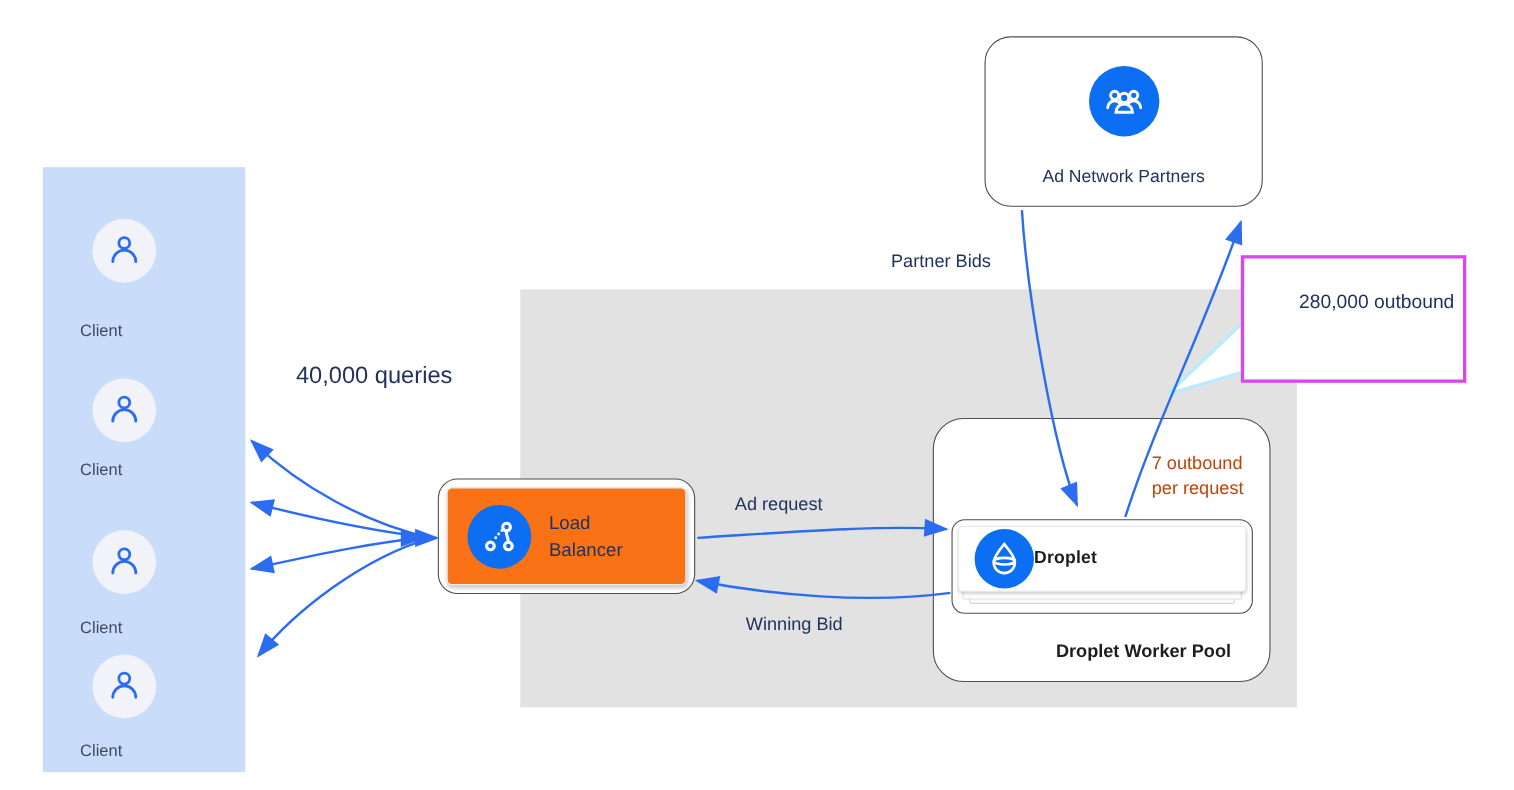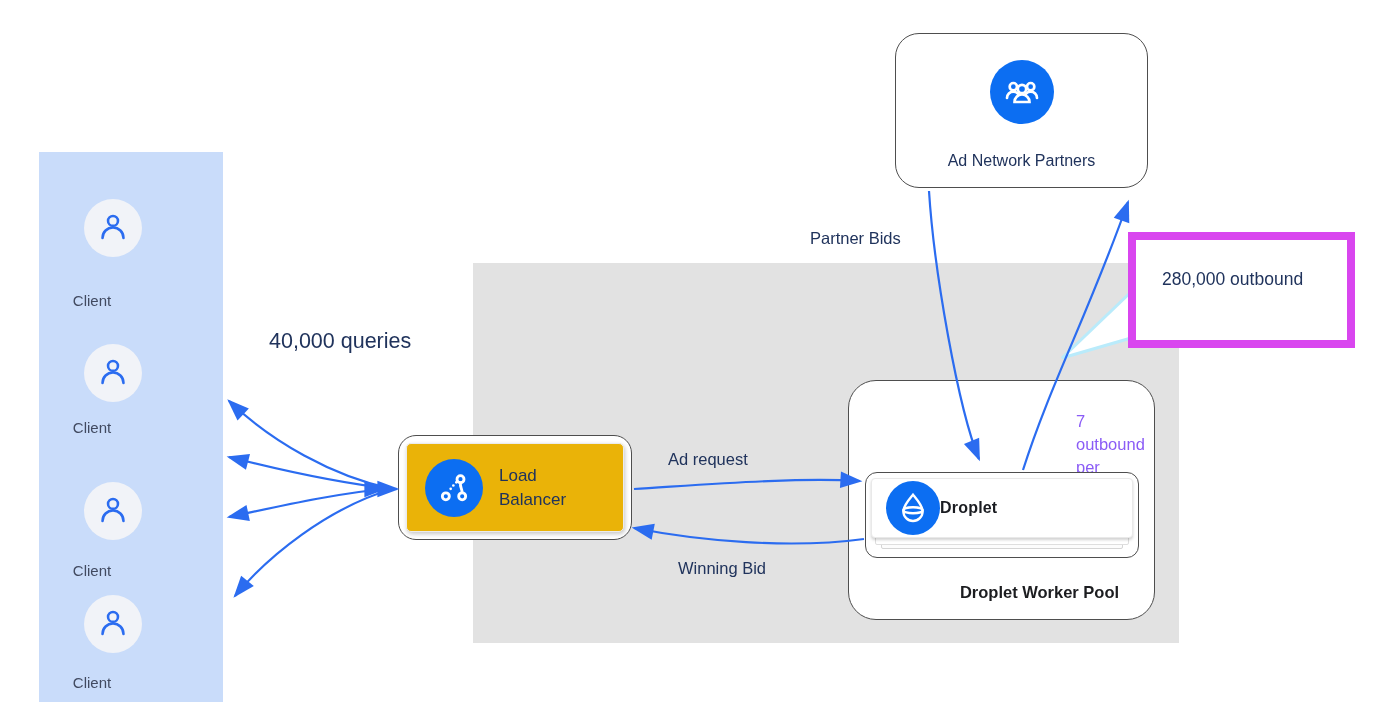--- a/index.html
+++ b/index.html
@@ -15,46 +15,46 @@
   .client-circle{position:absolute;width:58px;height:58px;border-radius:50%;background:#f1f3f8;
     display:flex;align-items:center;justify-content:center;z-index:2;}
   .client-label{position:absolute;width:184px;left:0;text-align:center;font-size:15px;color:#414a60;z-index:2;}
 
   
   .node{position:absolute;background:#fff;border:1.6px solid #4e4e4e;box-sizing:border-box;z-index:2;}
   .icon-circle{border-radius:50%;background:#0c6ef2;display:flex;align-items:center;justify-content:center;flex:0 0 auto;}
 
   
   .lb-box{left:398px;top:435px;width:234px;height:105px;border-radius:18px;}
-  .lb-card{position:absolute;inset:7px;background:#eab308;border:1px solid #ececec;border-radius:5px;
+  .lb-card{position:absolute;inset:7px;background:#f97316;border:1px solid #ececec;border-radius:5px;
     box-shadow:1px 2px 4px rgba(0,0,0,.22);display:flex;align-items:center;gap:16px;padding-left:18px;box-sizing:border-box;}
   .lb-text{font-size:17px;line-height:24px;color:#20335c;}
 
   
   .ad-box{left:895px;top:33px;width:253px;height:155px;border-radius:24px;}
   .ad-icon{position:absolute;left:50%;top:26px;transform:translateX(-50%);width:64px;height:64px;}
   .ad-label{position:absolute;top:118px;width:100%;text-align:center;font-size:16px;color:#20335c;}
 
   
   .pool-box{left:848px;top:380px;width:307px;height:240px;border-radius:28px;}
-  .pool-note{position:absolute;left:198px;top:29px;font-size:16.5px;line-height:23px;color:#8b5cf6;margin-left:29px;}
+  .pool-note{position:absolute;left:198px;top:29px;font-size:16.5px;line-height:23px;color:#c2410c;}
   .pool-title{position:absolute;bottom:17px;width:100%;text-align:center;transform:translateX(38px);
     font-size:16.5px;font-weight:bold;color:#1c1d20;}
   .droplet-box{position:absolute;left:16px;top:91px;width:274px;height:86px;background:#fff;
     border:1.6px solid #4e4e4e;border-radius:12px;box-sizing:border-box;}
   .sheet-b{position:absolute;left:15px;right:15px;top:64px;height:10px;background:#fcfcfc;border:1px solid #d5d5d5;border-radius:2px;}
   .sheet-a{position:absolute;left:9px;right:9px;top:58px;height:12px;background:#fff;border:1px solid #dedede;border-radius:2px;}
   .droplet-card{position:absolute;left:5px;right:5px;top:5px;height:60px;background:#fff;border:1px solid #e9e9e9;
     border-radius:4px;box-shadow:0 2px 3px rgba(0,0,0,.18);display:flex;align-items:center;
     padding-left:14px;box-sizing:border-box;}
   .droplet-label{font-size:16px;font-weight:bold;color:#1a1c21;letter-spacing:.2px;}
 
   
-  .callout{position:absolute;left:1128px;top:232px;width:227px;height:116px;background:#fff;
-    border:8px solid #d946ef;box-sizing:border-box;z-index:4;}
+  .callout{position:absolute;left:1128px;top:232px;width:205px;height:116px;background:#fff;
+    border:3px solid #d946ef;box-sizing:border-box;z-index:4;padding-left:24px;}
   .callout-text{padding:24px 0 0 26px;font-size:17.5px;line-height:31px;color:#20335c;}
   .callout-tail{position:absolute;left:0;top:0;z-index:3;}
 
   
   .arrows{position:absolute;left:0;top:0;z-index:5;pointer-events:none;}
   .edge-label{position:absolute;font-size:16.5px;color:#20335c;z-index:6;white-space:nowrap;}
   .qps-note{position:absolute;left:269px;top:327px;font-size:21.5px;line-height:29px;color:#20335c;z-index:6;}
 </style>
 </head>
 <body>

